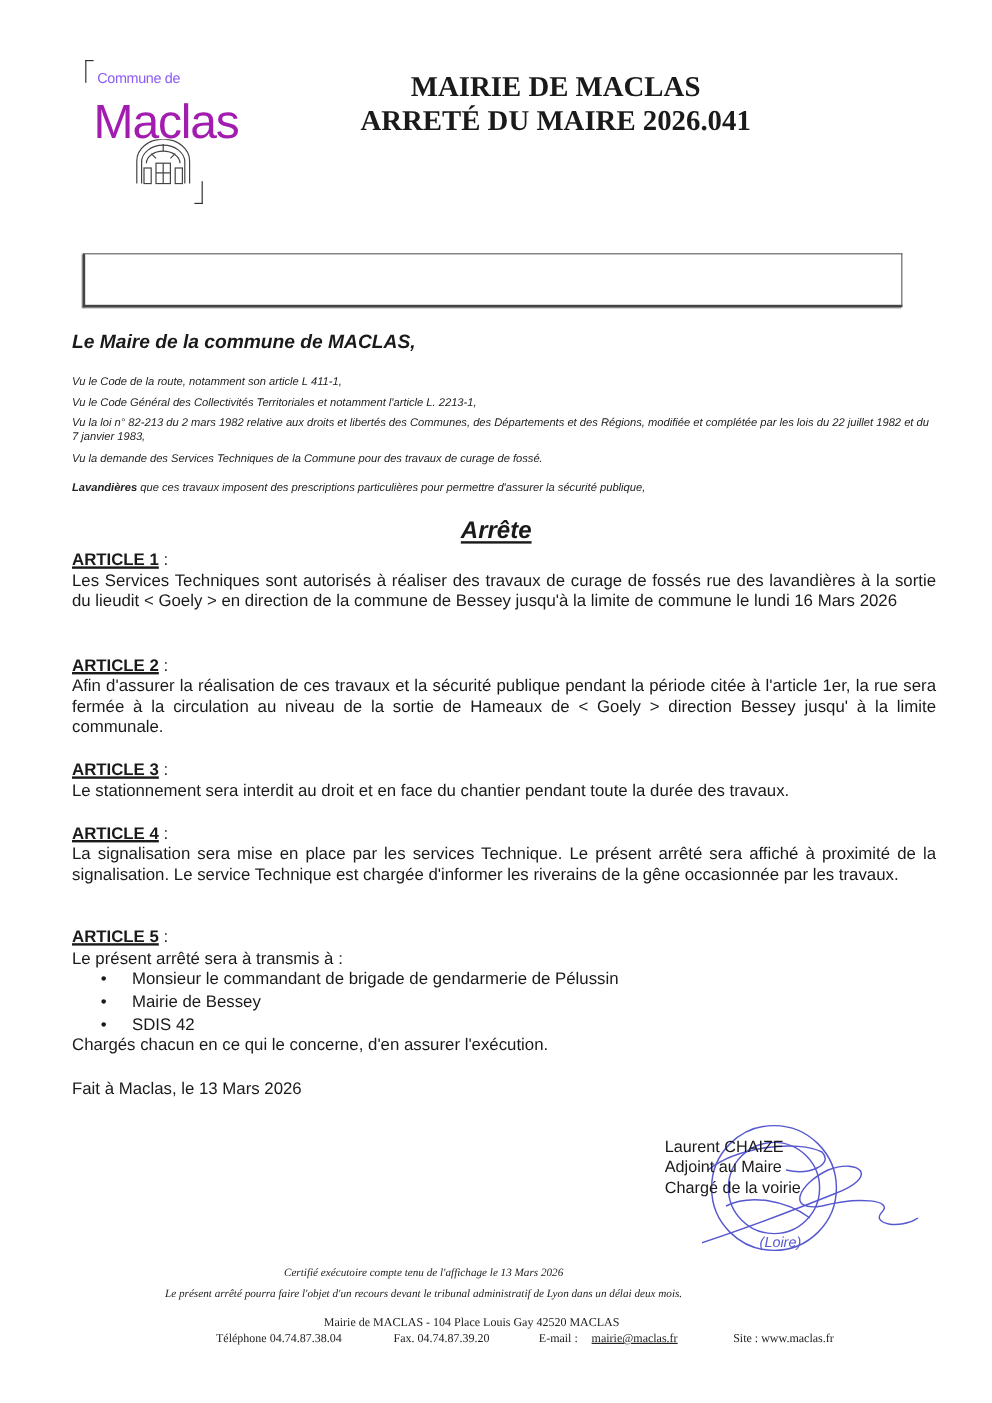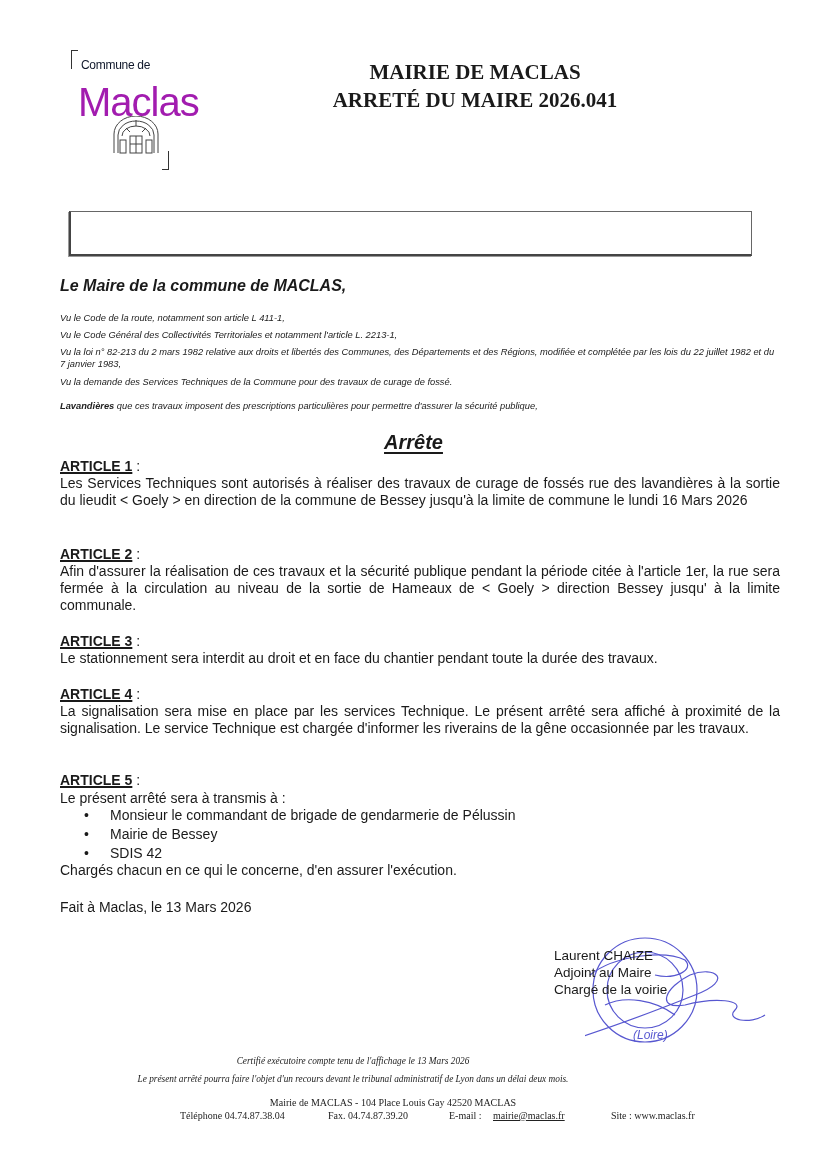--- a/index.html
+++ b/index.html
@@ -3,26 +3,26 @@
   <meta charset="utf-8">
   <style>
     html, body { margin: 0; padding: 0; background: #ffffff; }
     body { width: 827px; height: 1169px; position: relative; overflow: hidden; color: #1a1a1a; }
     .sans { font-family: "Liberation Sans", sans-serif; }
 
     
     .logo { position: absolute; left: 62px; top: 48px; width: 150px; height: 120px; }
     .logo .corner-tl { position: absolute; left: 9px; top: 2px; width: 6px; height: 18px; border-left: 1.5px solid #333; border-top: 1.5px solid #333; }
     .logo .corner-br { position: absolute; left: 100px; top: 103px; width: 6px; height: 18px; border-right: 1.5px solid #333; border-bottom: 1.5px solid #333; }
-    .logo .commune { position: absolute; left: 19px; top: 10px; font-size: 12px; color: #0f172a; letter-spacing: -0.3px; }
+    .logo .commune { position: absolute; left: 19px; top: 10px; font-size: 12px; color: #8b5cf6; letter-spacing: -0.3px; }
     .logo .name { position: absolute; left: 16px; top: 32px; font-size: 40px; color: #a21caf; font-weight: 300; letter-spacing: -1px; }
     .logo svg { position: absolute; left: 50px; top: 68px; }
 
     
-    .hdr { position: absolute; left: 290px; width: 370px; text-align: center; font-family: "Liberation Serif", serif; font-weight: bold; font-size: 21px; color: #1a1a1a; }
+    .hdr { position: absolute; left: 278px; width: 370px; text-align: center; font-family: "Liberation Serif", serif; font-weight: bold; font-size: 24px; color: #1a1a1a; }
     .hdr1 { top: 60px; }
     .hdr2 { top: 88px; }
 
     
     .title-box { position: absolute; left: 69px; top: 211px; width: 680px; height: 42px; border: 1px solid #666; border-left: 2px solid #444; border-bottom: 2px solid #444; box-shadow: -1px 1px 0 #999; text-align: center; }
     .title-box .t1 { font-family: "Liberation Serif", serif; font-weight: bold; font-size: 18px; margin-top: 4px; line-height: 20px; }
     .title-box .t2 { font-family: "Liberation Sans", sans-serif; font-weight: bold; font-size: 13px; line-height: 16px; }
 
     .maire { position: absolute; left: 60px; top: 277px; font-family: "Liberation Sans", sans-serif; font-style: italic; font-weight: bold; font-size: 16px; }
 

